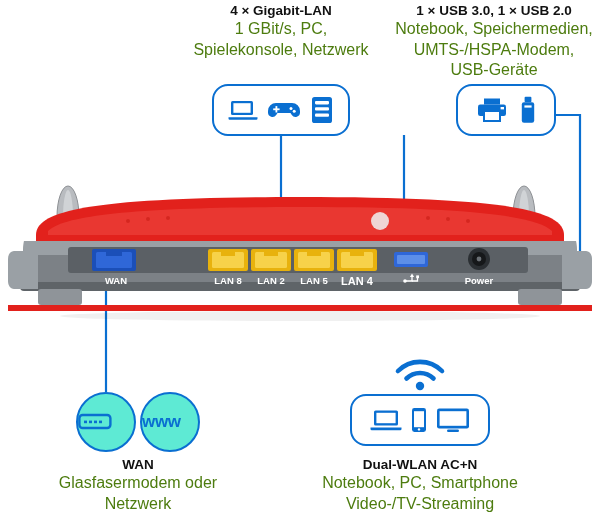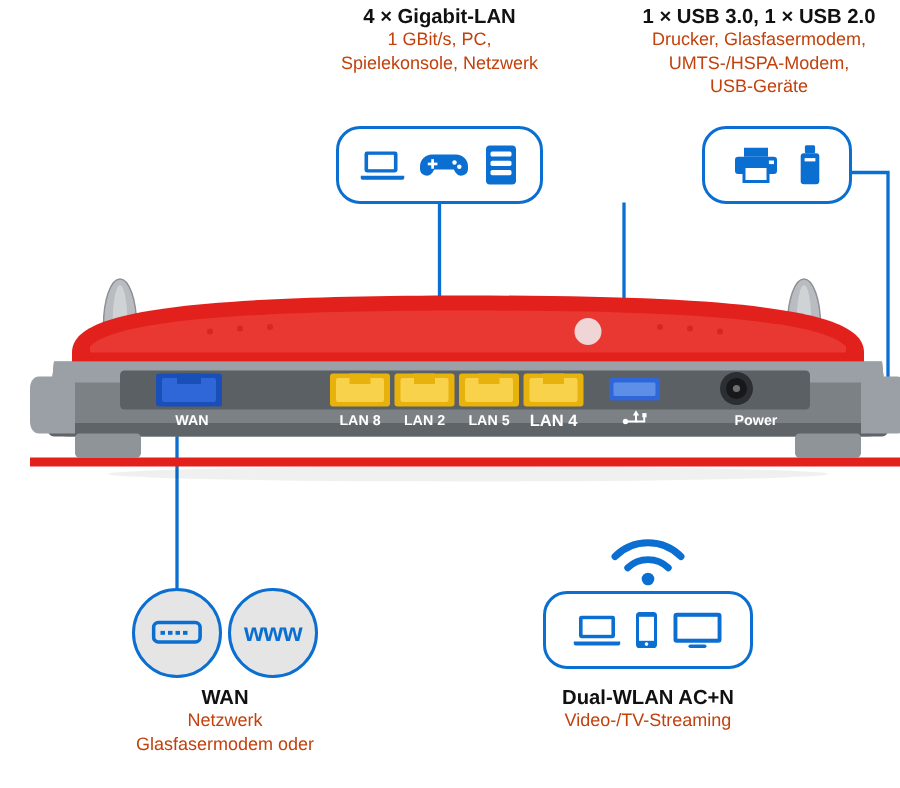--- a/index.html
+++ b/index.html
@@ -4,44 +4,44 @@
 <style>
   html,body{margin:0;padding:0;}
   body{
     width:600px;height:525px;
     background:#ffffff;
     font-family:"Liberation Sans", sans-serif;
     color:#222;
     position:relative;
     overflow:hidden;
   }
-  .stage{position:absolute;left:12px;top:0;width:560px;height:525px;}
+  .stage{position:absolute;left:0;top:0;width:560px;height:525px;}
   .abs{position:absolute;}
 
   
   .caption{position:absolute;text-align:center;line-height:1.28;}
   .caption .title{font-weight:bold;font-size:13.5px;color:#111;}
-  .caption .sub{font-size:12px;color:#c2410c;}
+  .caption .sub{font-size:16px;color:#4d7c0f;}
 
   
   .pill{
     position:absolute;
     border:2.5px solid #0a6fd1;
     border-radius:16px;
     background:#fff;
     display:flex;align-items:center;justify-content:center;
     gap:10px;
     box-sizing:border-box;
   }
   .circ{
     position:absolute;
     border:2.5px solid #0a6fd1;
     border-radius:50%;
-    background:#e5e5e5;
-    display:flex;align-items:center;justify-content:center;
+    background:#5eead4;
+    display:flex;align-items:center;
     box-sizing:border-box;
   }
 
   
   svg.lines{position:absolute;left:0;top:0;width:600px;height:525px;pointer-events:none;}
 
   
   #router{position:absolute;left:8px;top:185px;width:584px;height:140px;}
 </style>
 </head>
@@ -84,21 +84,21 @@
     <svg width="24" height="28" viewBox="0 0 24 28">
       <rect x="2" y="1" width="20" height="26" rx="2.6" fill="#0a6fd1"></rect>
       <rect x="5" y="5" width="14" height="3.4" rx="1.1" fill="#fff"></rect>
       <rect x="5" y="11.2" width="14" height="3.4" rx="1.1" fill="#fff"></rect>
       <rect x="5" y="17.4" width="14" height="3.4" rx="1.1" fill="#fff"></rect>
     </svg>
   </div>
 
   <div class="caption" style="left:388px;top:2px;width:212px;">
     <div class="title">1 × USB 3.0, 1 × USB 2.0</div>
-    <div class="sub">Drucker, Glasfasermodem,</div>
+    <div class="sub">Notebook, Speichermedien,</div>
     <div class="sub">UMTS-/HSPA-Modem,</div>
     <div class="sub">USB-Geräte</div>
   </div>
 
   <div class="pill" style="left:456px;top:84px;width:100px;height:52px;gap:14px;">
 
     <svg width="30" height="26" viewBox="0 0 30 26">
       <rect x="7" y="1.5" width="16" height="6" fill="#0a6fd1"></rect>
       <rect x="1" y="7.5" width="28" height="11.5" rx="2.2" fill="#0a6fd1"></rect>
       <rect x="7" y="14" width="16" height="10" fill="#fff" stroke="#0a6fd1" stroke-width="2"></rect>
@@ -192,21 +192,21 @@
         <circle cx="471" cy="74" r="2.4" fill="#6b7075"></circle>
       </g>
     </svg>
 
     
     <div class="abs" style="left:88px;top:90px;width:40px;text-align:center;font-size:9.5px;font-weight:bold;color:#ffffff;">WAN</div>
     <div class="abs" style="left:198px;top:90px;width:44px;text-align:center;font-size:9.5px;font-weight:bold;color:#ffffff;">LAN 8</div>
     <div class="abs" style="left:241px;top:90px;width:44px;text-align:center;font-size:9.5px;font-weight:bold;color:#ffffff;">LAN 2</div>
     <div class="abs" style="left:284px;top:90px;width:44px;text-align:center;font-size:9.5px;font-weight:bold;color:#ffffff;">LAN 5</div>
     <div class="abs" style="left:327px;top:90px;width:44px;text-align:center;font-size:11px;font-weight:bold;color:#ffffff;">LAN 4</div>
-    <div class="abs" style="left:449px;top:90px;width:44px;text-align:center;font-size:9.5px;font-weight:bold;color:#ffffff;margin-left:13px;">Power</div>
+    <div class="abs" style="left:449px;top:90px;width:44px;text-align:center;font-size:9.5px;font-weight:bold;color:#ffffff;">Power</div>
     
     <svg class="abs" style="left:394px;top:88px;" width="20" height="12" viewBox="0 0 20 12">
       <g stroke="#ffffff" stroke-width="1.3" fill="none">
         <path d="M3 8 L10 8 L10 3"></path>
         <path d="M10 8 L15.5 8 L15.5 5"></path>
       </g>
       <circle cx="3" cy="8" r="1.8" fill="#ffffff"></circle>
       <polygon points="10,0.5 12.1,4 7.9,4" fill="#ffffff"></polygon>
       <rect x="14.2" y="2.4" width="2.8" height="2.8" fill="#ffffff"></rect>
     </svg>
@@ -222,22 +222,22 @@
         <rect x="21" y="8.6" width="3" height="2.6"></rect>
       </g>
     </svg>
   </div>
   <div class="circ" style="left:140px;top:392px;width:60px;height:60px;">
     <span style="color:#0a6fd1;font-weight:bold;font-size:17px;letter-spacing:-0.3px;">www</span>
   </div>
 
   <div class="caption" style="left:20px;top:456px;width:236px;">
     <div class="title">WAN</div>
+    <div class="sub">Glasfasermodem oder</div>
     <div class="sub">Netzwerk</div>
-    <div class="sub">Glasfasermodem oder</div>
   </div>
 
   <svg class="abs" style="left:393px;top:355px;" width="54" height="36" viewBox="0 0 54 36">
     <g stroke="#0a6fd1" fill="none" stroke-linecap="round">
       <path d="M5 16 A31 31 0 0 1 49 16" stroke-width="4.6"></path>
       <path d="M13.5 23.5 A19.5 19.5 0 0 1 40.5 23.5" stroke-width="4.6"></path>
     </g>
     <circle cx="27" cy="31" r="4.2" fill="#0a6fd1"></circle>
   </svg>
 
@@ -257,16 +257,17 @@
 
     <svg width="34" height="26" viewBox="0 0 34 26">
       <rect x="1" y="1.5" width="32" height="20" rx="2.2" fill="#0a6fd1"></rect>
       <rect x="3.6" y="4.2" width="26.8" height="14.6" fill="#fff"></rect>
       <rect x="11" y="22.6" width="12" height="2.4" rx="1.2" fill="#0a6fd1"></rect>
     </svg>
   </div>
 
   <div class="caption" style="left:310px;top:456px;width:220px;">
     <div class="title">Dual-WLAN AC+N</div>
+    <div class="sub">Notebook, PC, Smartphone</div>
     <div class="sub">Video-/TV-Streaming</div>
   </div>
 
 </div>
 
 </body></html>

